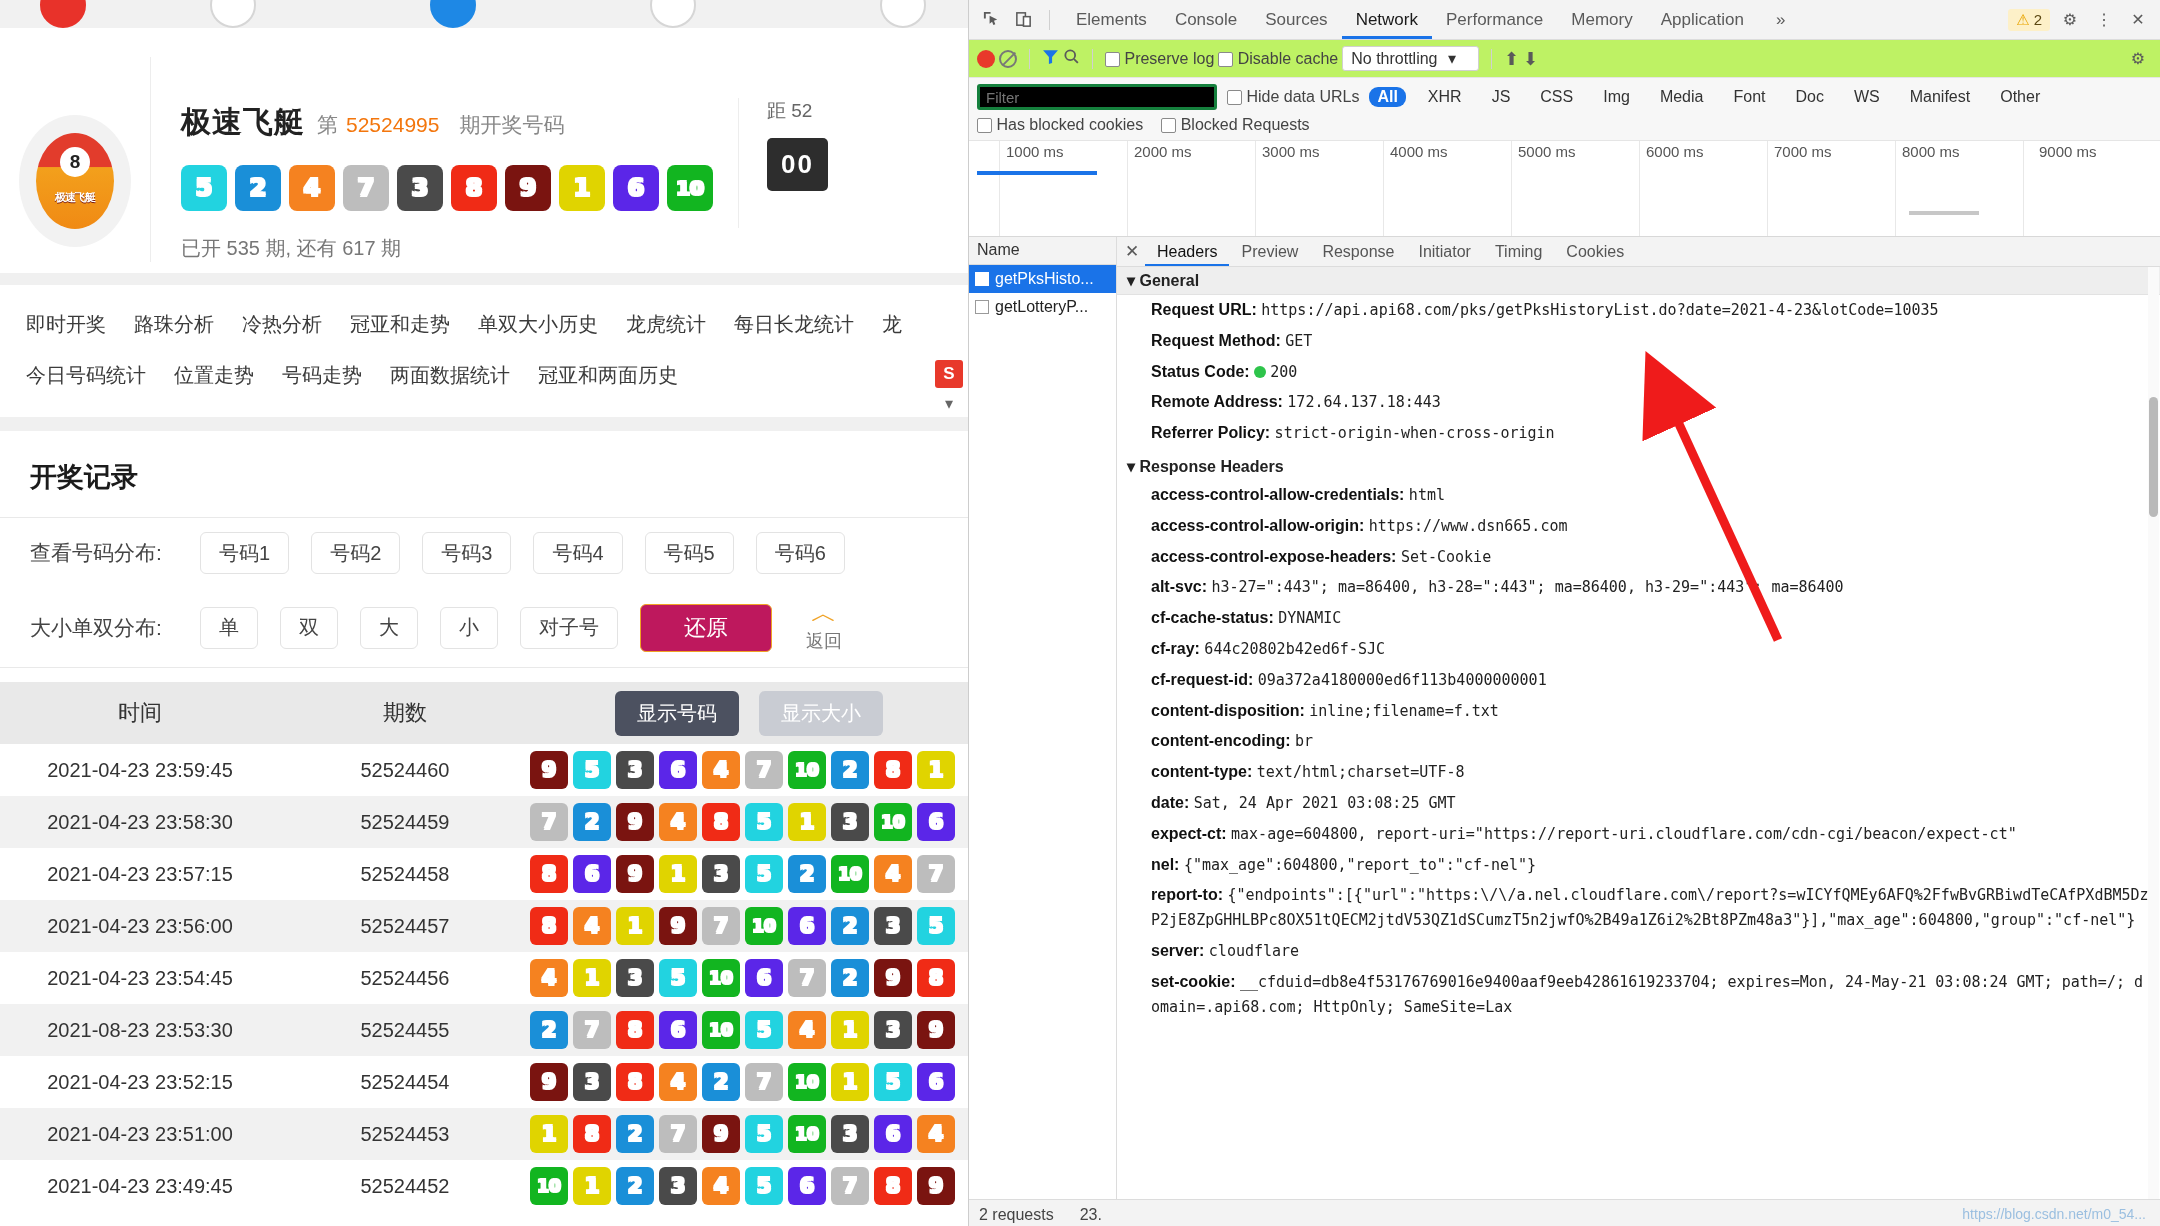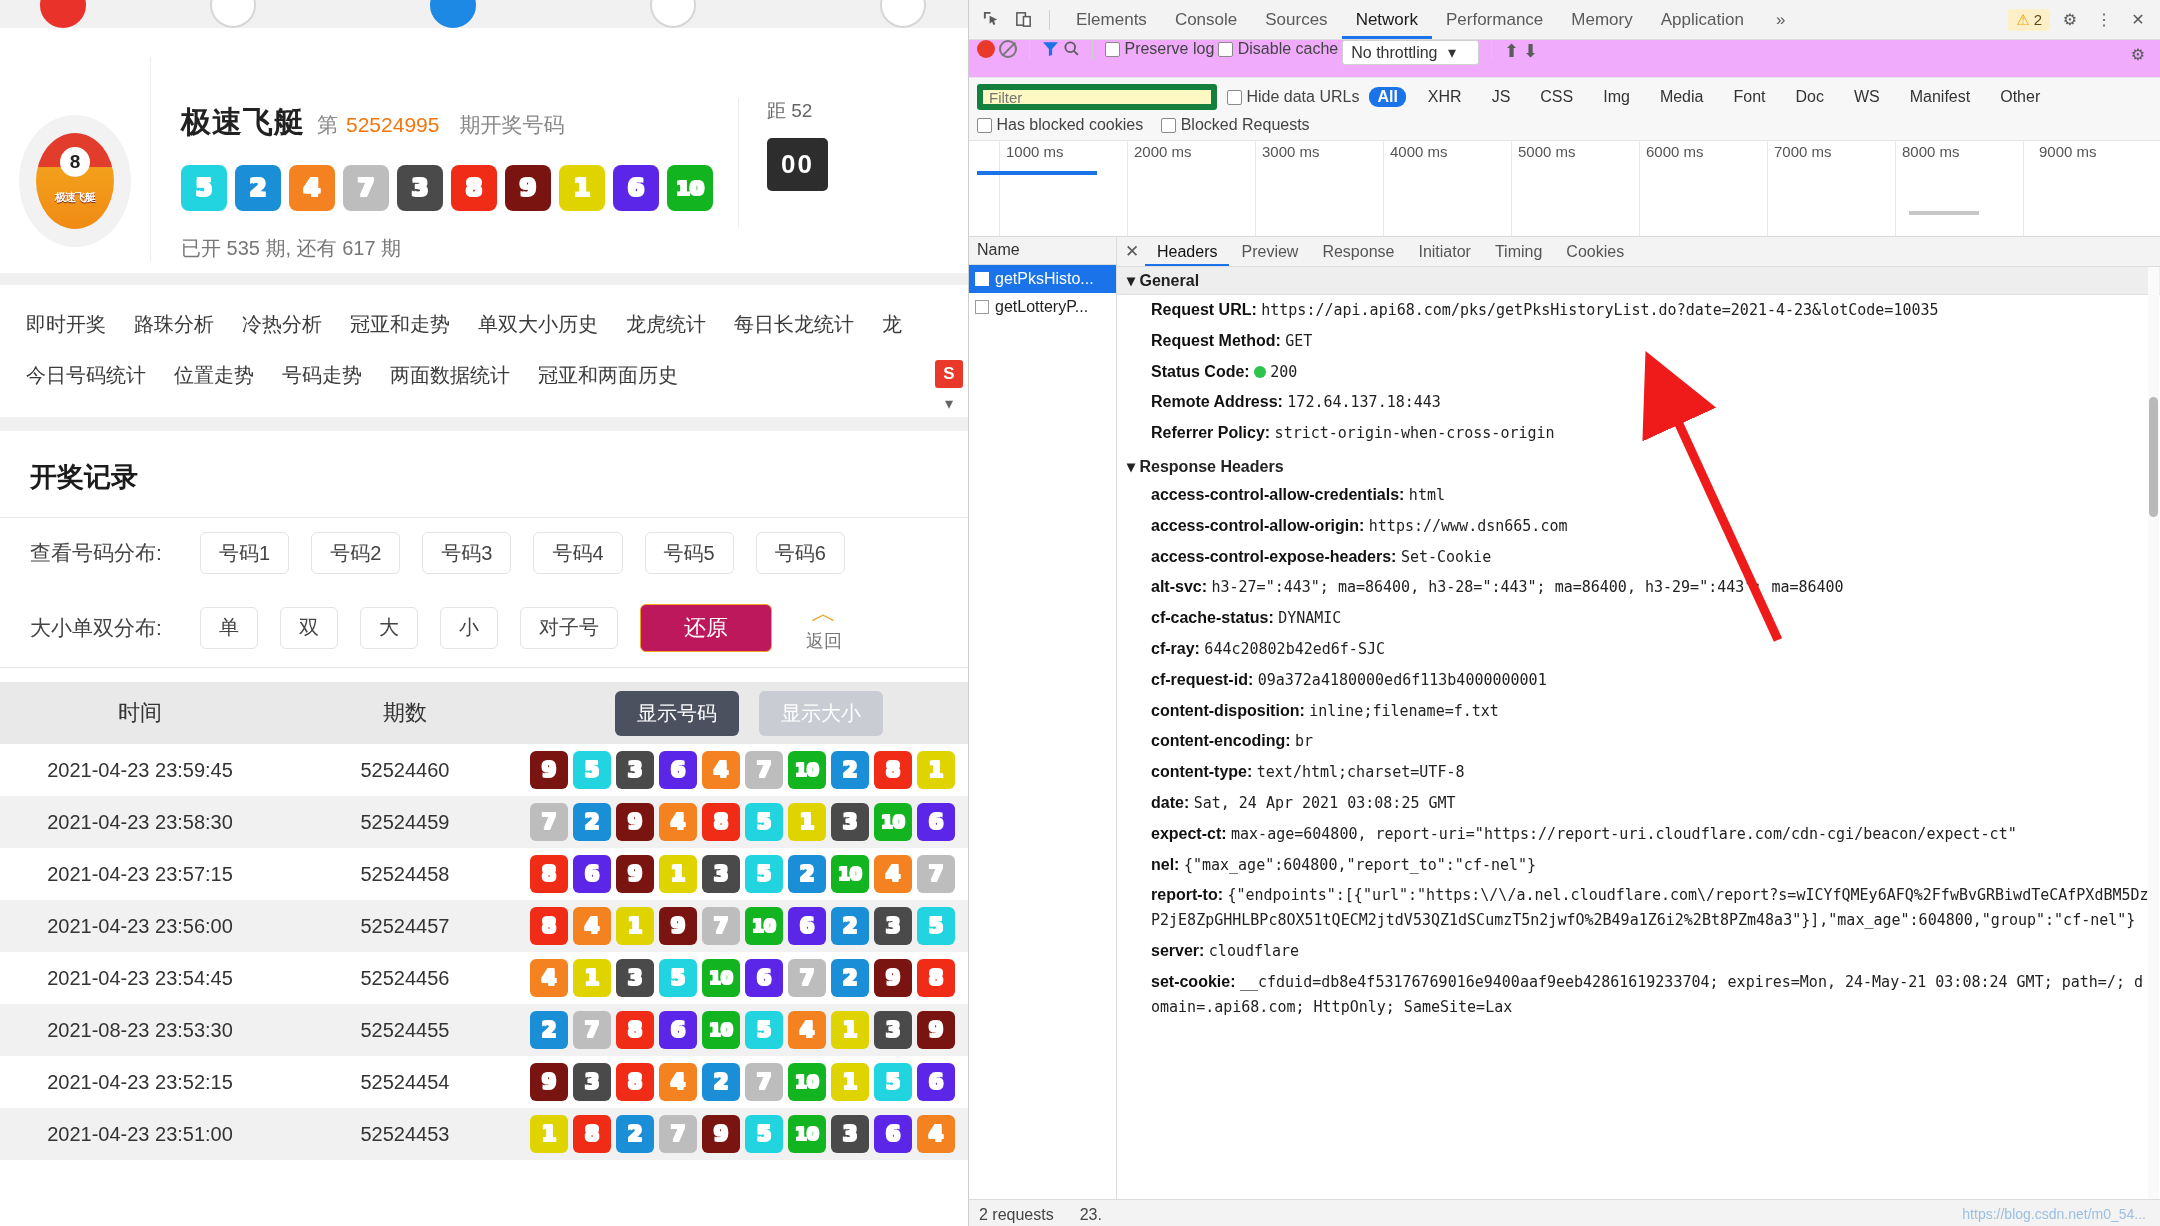--- a/index.html
+++ b/index.html
@@ -164,42 +164,42 @@
     font-size: 17px; color: #5a5a5a; cursor: pointer;
   }
   .dt-tab.active { color: #1a1a1a; box-shadow: inset 0 -3px 0 #1a73e8; }
   .dt-right { margin-left: auto; display: flex; align-items: center; gap: 6px; }
   .warn-badge {
     background: #fdf0c8; border-radius: 3px; padding: 2px 8px;
     font-size: 15px; color: #5c4813; display: flex; align-items: center; gap: 4px;
   }
 
   .dt-netbar {
-    height: 38px; background: #f0abfc; border-bottom: 1px solid #e5e5e5;
-    display: flex; align-items: flex-start; padding: 0 8px; gap: 4px; font-size: 16px; color: #444;
+    height: 38px; background: #bef264; border-bottom: 1px solid #e5e5e5;
+    display: flex; align-items: center; padding: 0 8px; gap: 4px; font-size: 16px; color: #444;
   }
   .rec-dot { width: 18px; height: 18px; border-radius: 50%; background: #e8392b; }
   .clear-ico { width: 18px; height: 18px; border: 2px solid #777; border-radius: 50%; position: relative; }
   .clear-ico:after { content:""; position:absolute; left:-1px; top:6px; width:18px; height:2px; background:#777; transform: rotate(-45deg); }
   .funnel { color: #1a73e8; font-size: 17px; }
   .chk { width: 15px; height: 15px; border: 1px solid #8a8a8a; border-radius: 2px; background: #fff; display:inline-block; vertical-align: middle; }
   .dt-select {
     border: 1px solid #d0d0d0; background: #fff; border-radius: 3px;
     padding: 2px 22px 2px 8px; font-size: 16px; position: relative; color: #333;
   }
   .dl-ico { font-size: 18px; color: #5a5a5a; }
 
   .dt-filterbar {
     background: #f7f7f7; border-bottom: 1px solid #e5e5e5; padding: 6px 8px;
     font-size: 16px; color: #444;
   }
   .filterline { display: flex; align-items: center; gap: 10px; }
   .filter-input {
-    width: 240px; height: 26px; border: 6px solid #15803d; border-radius: 3px;
-    font-size: 15px; padding: 0 6px; color: #888; background: #fef9c3;
+    width: 240px; height: 26px; border: 3px solid #15803d; border-radius: 3px;
+    font-size: 15px; padding: 0 6px; color: #888; background: #000000;
   }
   .typechip { padding: 1px 8px; font-size: 16px; color: #333; cursor: pointer; border-radius: 9px; }
   .typechip.all { background: #1a73e8; color: #fff; font-weight: bold; }
   .filterline2 { display: flex; align-items: center; gap: 18px; margin-top: 6px; }
 
   
   .timeline {
     height: 96px; border-bottom: 1px solid #d8d8d8; position: relative; background: #fff;
     overflow: hidden;
   }
@@ -535,20 +535,38 @@
                     <div class="rball" style="background: rgb(224, 212, 0);">1</div>
                     <div class="rball" style="background: rgb(240, 43, 22);">8</div>
                     <div class="rball" style="background: rgb(26, 143, 216);">2</div>
                     <div class="rball" style="background: rgb(189, 189, 189);">7</div>
                     <div class="rball" style="background: rgb(122, 20, 16);">9</div>
                     <div class="rball" style="background: rgb(34, 211, 224);">5</div>
                     <div class="rball" style="background: rgb(18, 181, 32); font-size: 17px;">10</div>
                     <div class="rball" style="background: rgb(74, 74, 74);">3</div>
                     <div class="rball" style="background: rgb(91, 38, 232);">6</div>
                     <div class="rball" style="background: rgb(245, 130, 32);">4</div>
+                  </div>
+                </td>
+              </tr>
+              <tr>
+                <td>2021-04-23 23:49:45</td>
+                <td>52524452</td>
+                <td>
+                  <div class="rowballs">
+                    <div class="rball" style="background: rgb(18, 181, 32); font-size: 17px;">10</div>
+                    <div class="rball" style="background: rgb(224, 212, 0);">1</div>
+                    <div class="rball" style="background: rgb(26, 143, 216);">2</div>
+                    <div class="rball" style="background: rgb(74, 74, 74);">3</div>
+                    <div class="rball" style="background: rgb(245, 130, 32);">4</div>
+                    <div class="rball" style="background: rgb(34, 211, 224);">5</div>
+                    <div class="rball" style="background: rgb(91, 38, 232);">6</div>
+                    <div class="rball" style="background: rgb(189, 189, 189);">7</div>
+                    <div class="rball" style="background: rgb(240, 43, 22);">8</div>
+                    <div class="rball" style="background: rgb(122, 20, 16);">9</div>
                   </div>
                 </td>
               </tr>
             </tbody>
         </table>
       </div>
     </div>
 
     <div class="side-float">
       <div class="sf-box">S</div>

